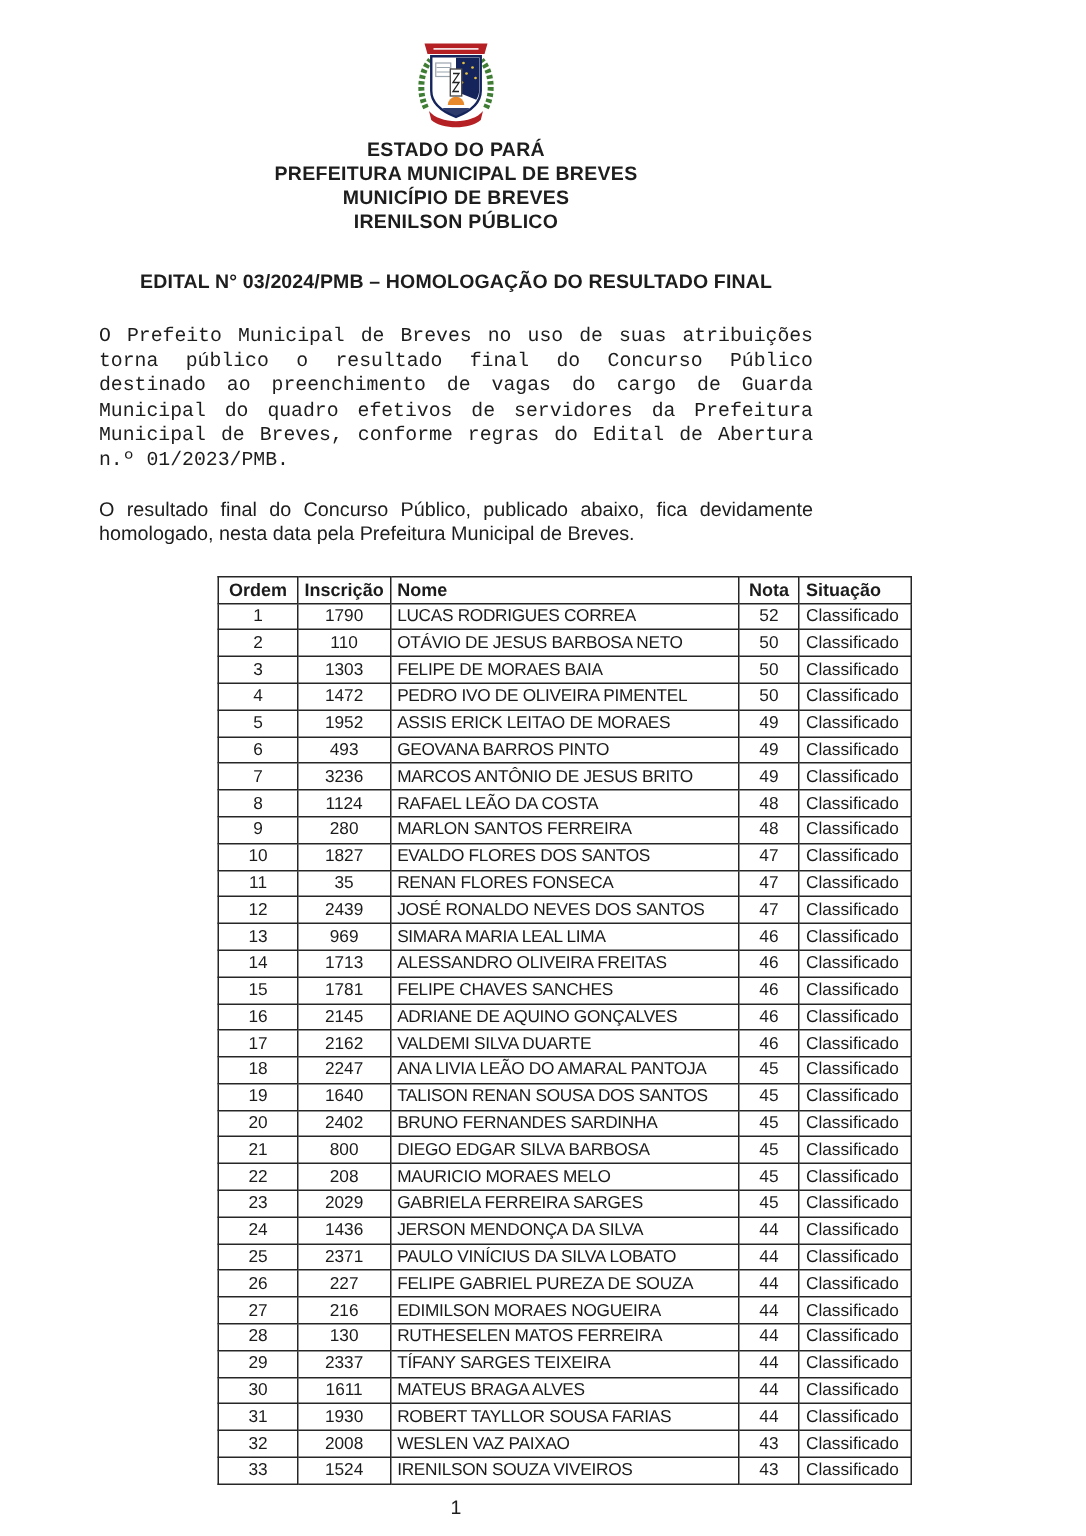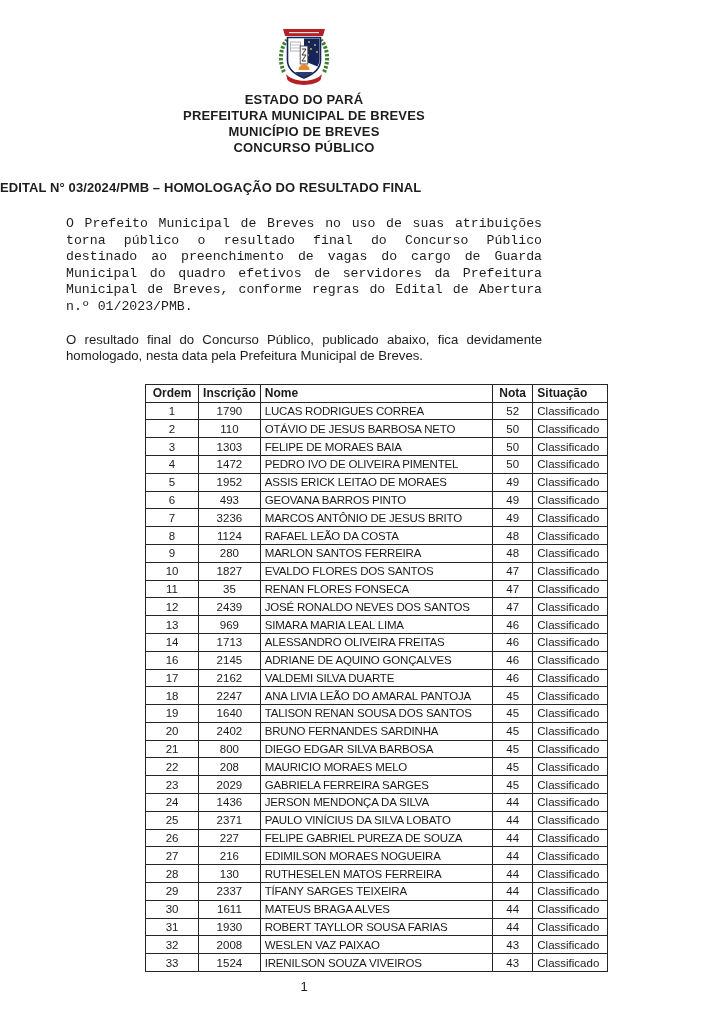--- a/index.html
+++ b/index.html
@@ -3,21 +3,21 @@
 <meta charset="utf-8">
 <style>
   html,body{margin:0;padding:0;background:#ffffff;}
   .page{
     width:608px;height:1024px;overflow:hidden;background:#ffffff;
     font-family:"Liberation Sans", sans-serif;color:#1d1d1d;position:relative;
   }
   .crest{display:block;margin:28px auto 6px auto;width:66px;height:58px;}
   .org-block{text-align:center;font-weight:bold;font-size:13px;line-height:16px;letter-spacing:0.2px;}
   .org-line{white-space:nowrap;}
-  .doc-title{text-align:left;font-weight:bold;font-size:13px;margin-top:24px;letter-spacing:0.1px;}
+  .doc-title{text-align:center;font-weight:bold;font-size:13px;margin-top:24px;letter-spacing:0.1px;}
   .para{margin:0 66px;text-align:justify;font-size:13.2px;line-height:16.6px;}
   .para.first{margin-top:21px;font-family:Liberation Mono, monospace;}
   .para.second{margin-top:16px;}
   .results-table{
     border-collapse:collapse;margin:19px 0 0 145px;table-layout:fixed;
     font-size:11.5px;color:#1b1b1b;
   }
   .results-table th,.results-table td{
     border:1px solid #262626;height:17.8px;padding:0 4px;
     overflow:hidden;white-space:nowrap;box-sizing:border-box;
@@ -65,21 +65,21 @@
     <rect x="29.2" y="18" width="7.6" height="18" fill="#ffffff" stroke="#4a4a4a" stroke-width="0.9"></rect>
     <path d="M31 21 h4 l-4 6 h4 l-4 6 h4" fill="none" stroke="#222222" stroke-width="0.9"></path>
 
     <path d="M15 46 C 22 55, 44 55, 51 46 L 49.5 52 C 42 58.5 24 58.5 16.5 52 z" fill="#b52025"></path>
   </svg>
 
   <div class="org-block">
     <div class="org-line">ESTADO DO PARÁ</div>
     <div class="org-line">PREFEITURA MUNICIPAL DE BREVES</div>
     <div class="org-line">MUNICÍPIO DE BREVES</div>
-    <div class="org-line">CONCURSO PÚBLICO</div>
+    <div class="org-line">IRENILSON PÚBLICO</div>
   </div>
 
   <div class="doc-title">EDITAL N° 03/2024/PMB – HOMOLOGAÇÃO DO RESULTADO FINAL</div>
 
   <p class="para first">O Prefeito Municipal de Breves no uso de suas atribuições torna público o resultado final do Concurso Público destinado ao preenchimento de vagas do cargo de Guarda Municipal do quadro efetivos de servidores da Prefeitura Municipal de Breves, conforme regras do Edital de Abertura n.º 01/2023/PMB.</p>
   <p class="para second">O resultado final do Concurso Público, publicado abaixo, fica devidamente homologado, nesta data pela Prefeitura Municipal de Breves.</p>
 
   <table class="results-table">
     <colgroup>
       <col class="col-ordem">
@@ -190,20 +190,27 @@
           <td class="c4">Classificado</td>
         </tr>
         <tr>
           <td class="c0">14</td>
           <td class="c1">1713</td>
           <td class="c2">ALESSANDRO OLIVEIRA FREITAS</td>
           <td class="c3">46</td>
           <td class="c4">Classificado</td>
         </tr>
         <tr>
+          <td class="c0">15</td>
+          <td class="c1">1781</td>
+          <td class="c2">FELIPE CHAVES SANCHES</td>
+          <td class="c3">46</td>
+          <td class="c4">Classificado</td>
+        </tr>
+        <tr>
           <td class="c0">16</td>
           <td class="c1">2145</td>
           <td class="c2">ADRIANE DE AQUINO GONÇALVES</td>
           <td class="c3">46</td>
           <td class="c4">Classificado</td>
         </tr>
         <tr>
           <td class="c0">17</td>
           <td class="c1">2162</td>
           <td class="c2">VALDEMI SILVA DUARTE</td>

